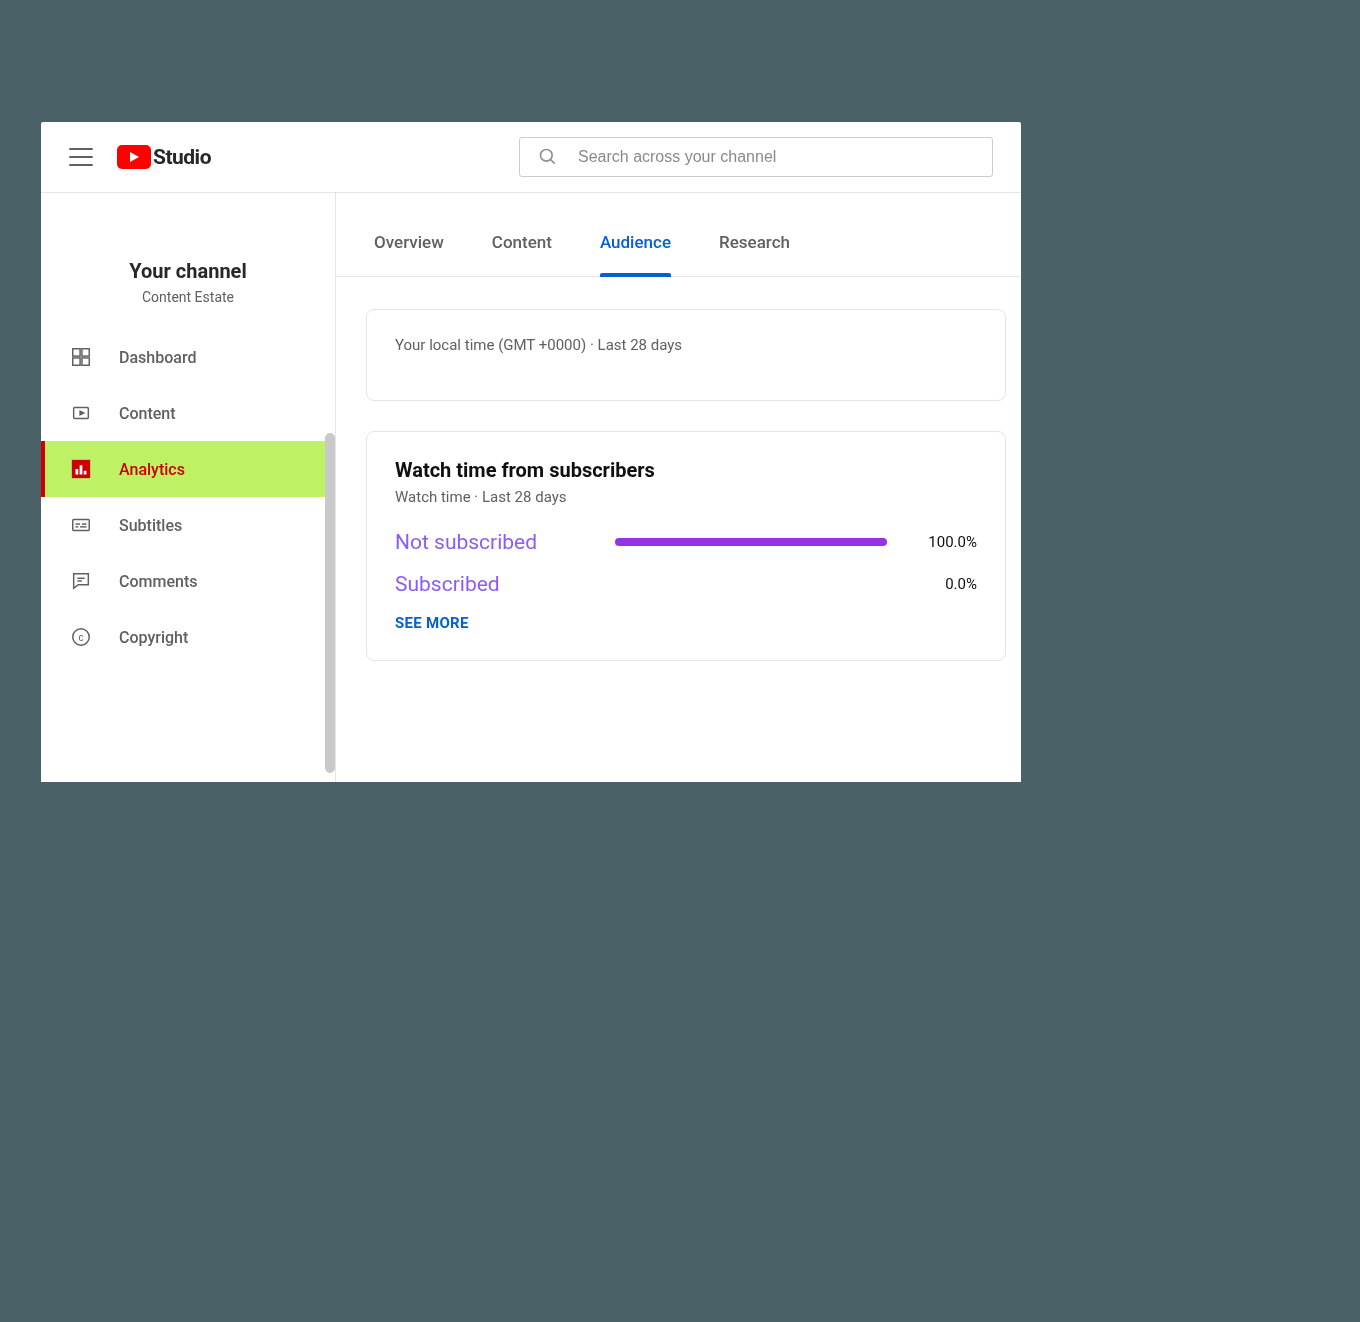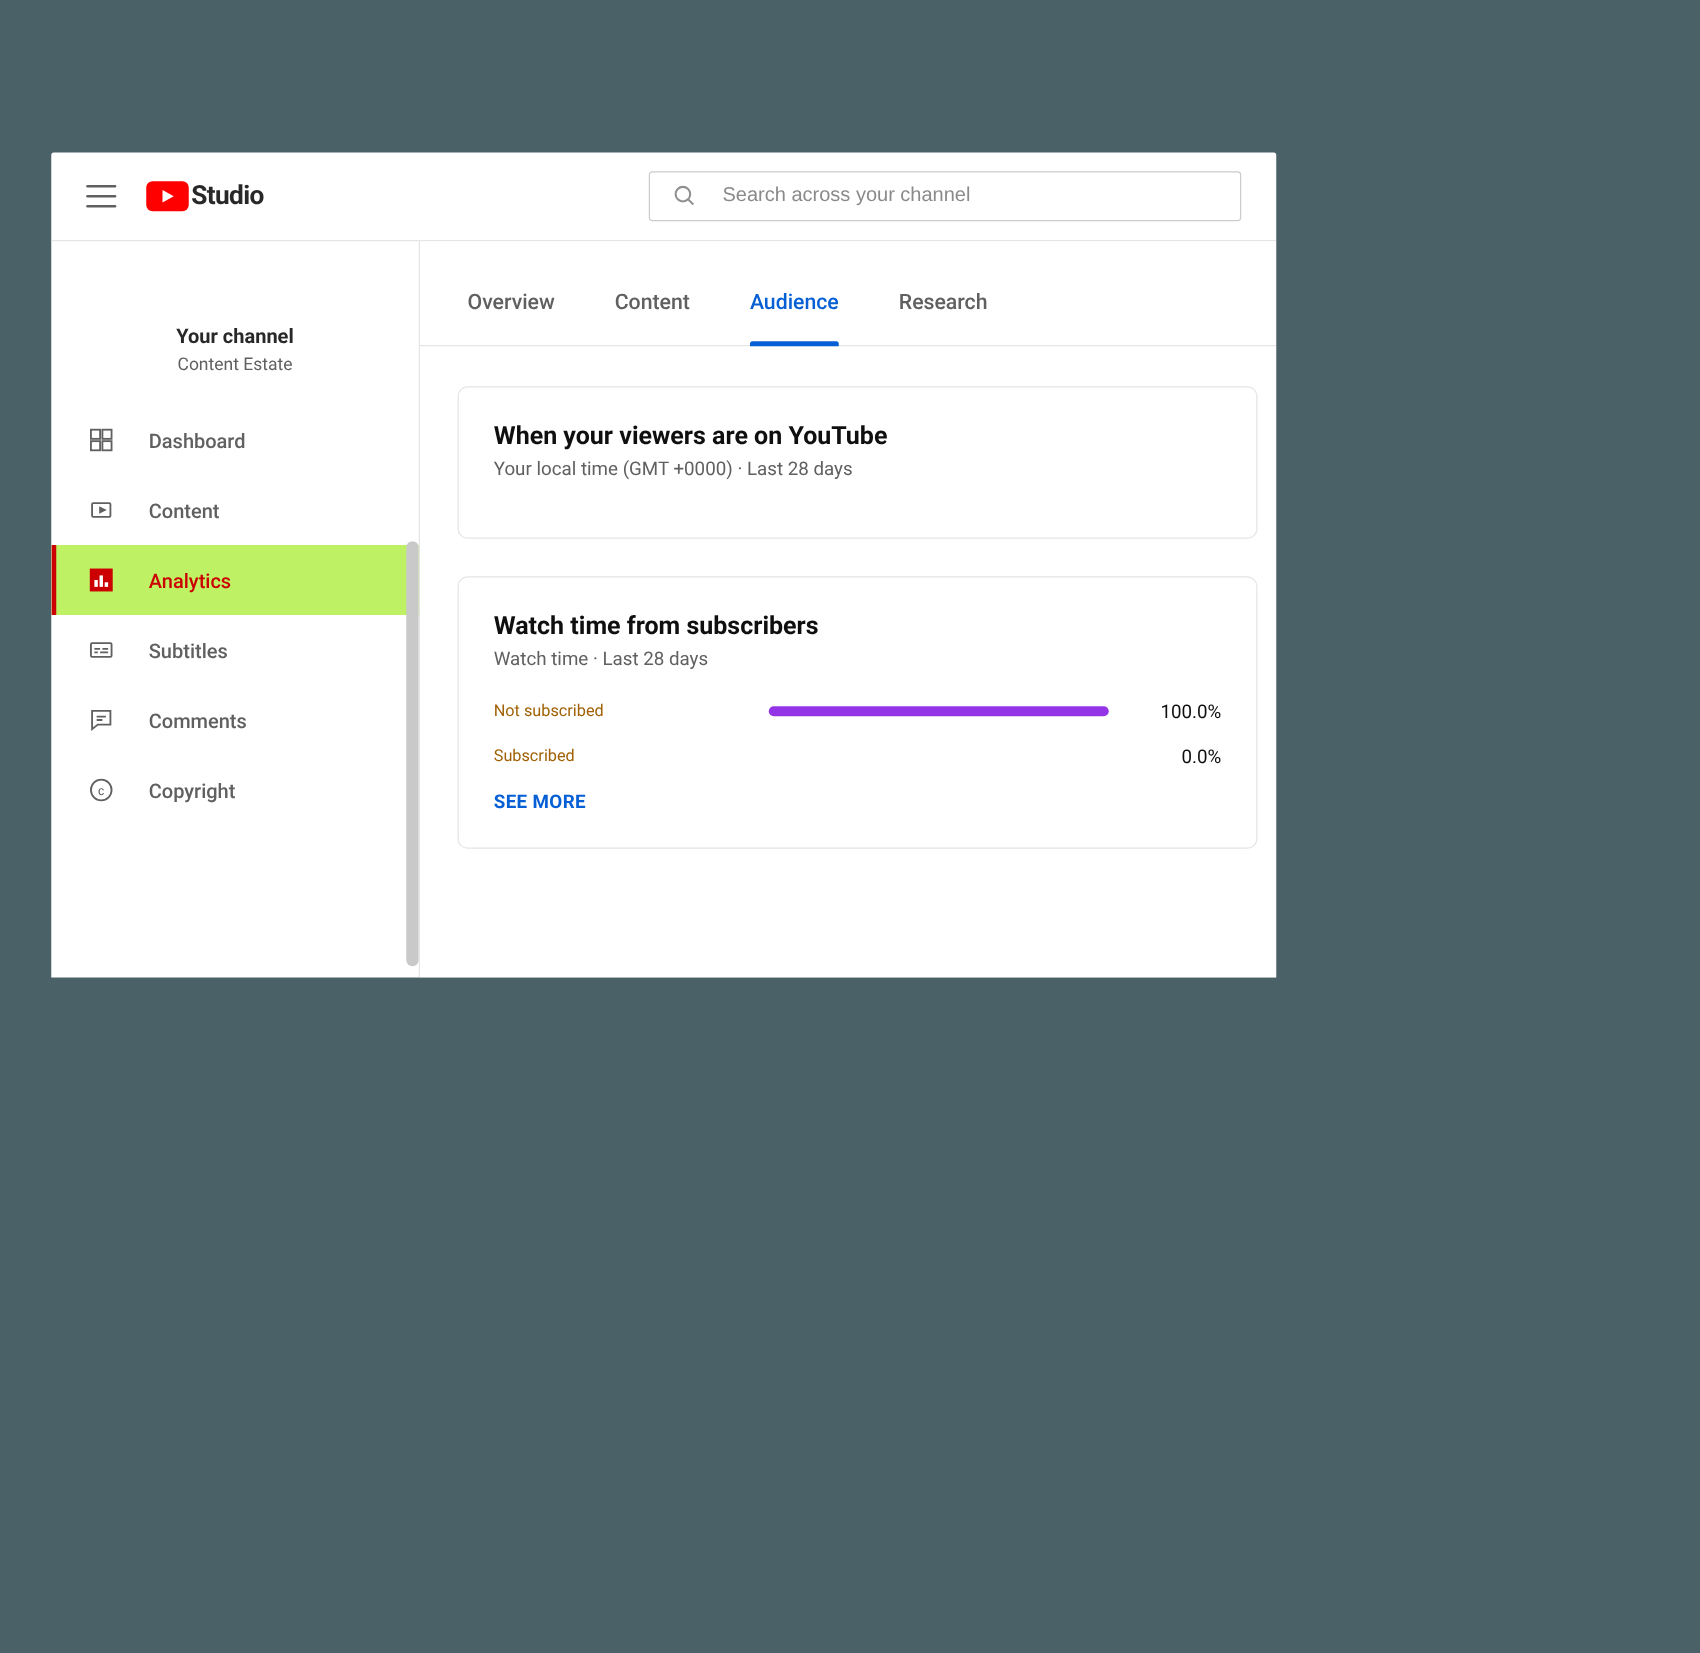--- a/index.html
+++ b/index.html
@@ -112,21 +112,21 @@
   width: 10px;
   height: 340px;
   background: #c9c9c9;
   border-radius: 5px;
 }
 .channel-block {
   text-align: center;
   padding: 66px 20px 24px;
 }
 .channel-title {
-  font-size: 16px;
+  font-size: 20px;
   font-weight: 700;
   color: #282828;
   margin-bottom: 6px;
 }
 .channel-name {
   font-size: 14px;
   color: #606060;
 }
 .nav-item {
   height: 56px;
@@ -213,22 +213,22 @@
   font-size: 16px;
   color: #606060;
 }
 .metric-row {
   display: flex;
   align-items: center;
   margin-bottom: 18px;
   gap: 20px;
 }
 .metric-label {
-  font-size: 13px;
-  color: #a16207;
+  font-size: 21px;
+  color: #8b5cf6;
   width: 200px;
 }
 .bar-track {
   flex: 1;
   height: 8px;
   position: relative;
 }
 .bar-fill {
   height: 8px;
   background: #9334e6;
@@ -358,21 +358,20 @@
       <div class="tabs">
         <div class="tab">Overview</div>
         <div class="tab">Content</div>
         <div class="tab active">Audience</div>
         <div class="tab">Research</div>
       </div>
 
       <div class="cards">
 
         <div class="card">
-          <div class="card-title">When your viewers are on YouTube</div>
           <div class="card-sub">Your local time (GMT +0000) · Last 28 days</div>
         </div>
 
         <div class="card">
           <div class="card-title">Watch time from subscribers</div>
           <div class="card-sub">Watch time · Last 28 days</div>
 
           <div class="metric-row" style="margin-top:24px;">
             <div class="metric-label">Not subscribed</div>
             <div class="bar-track">

